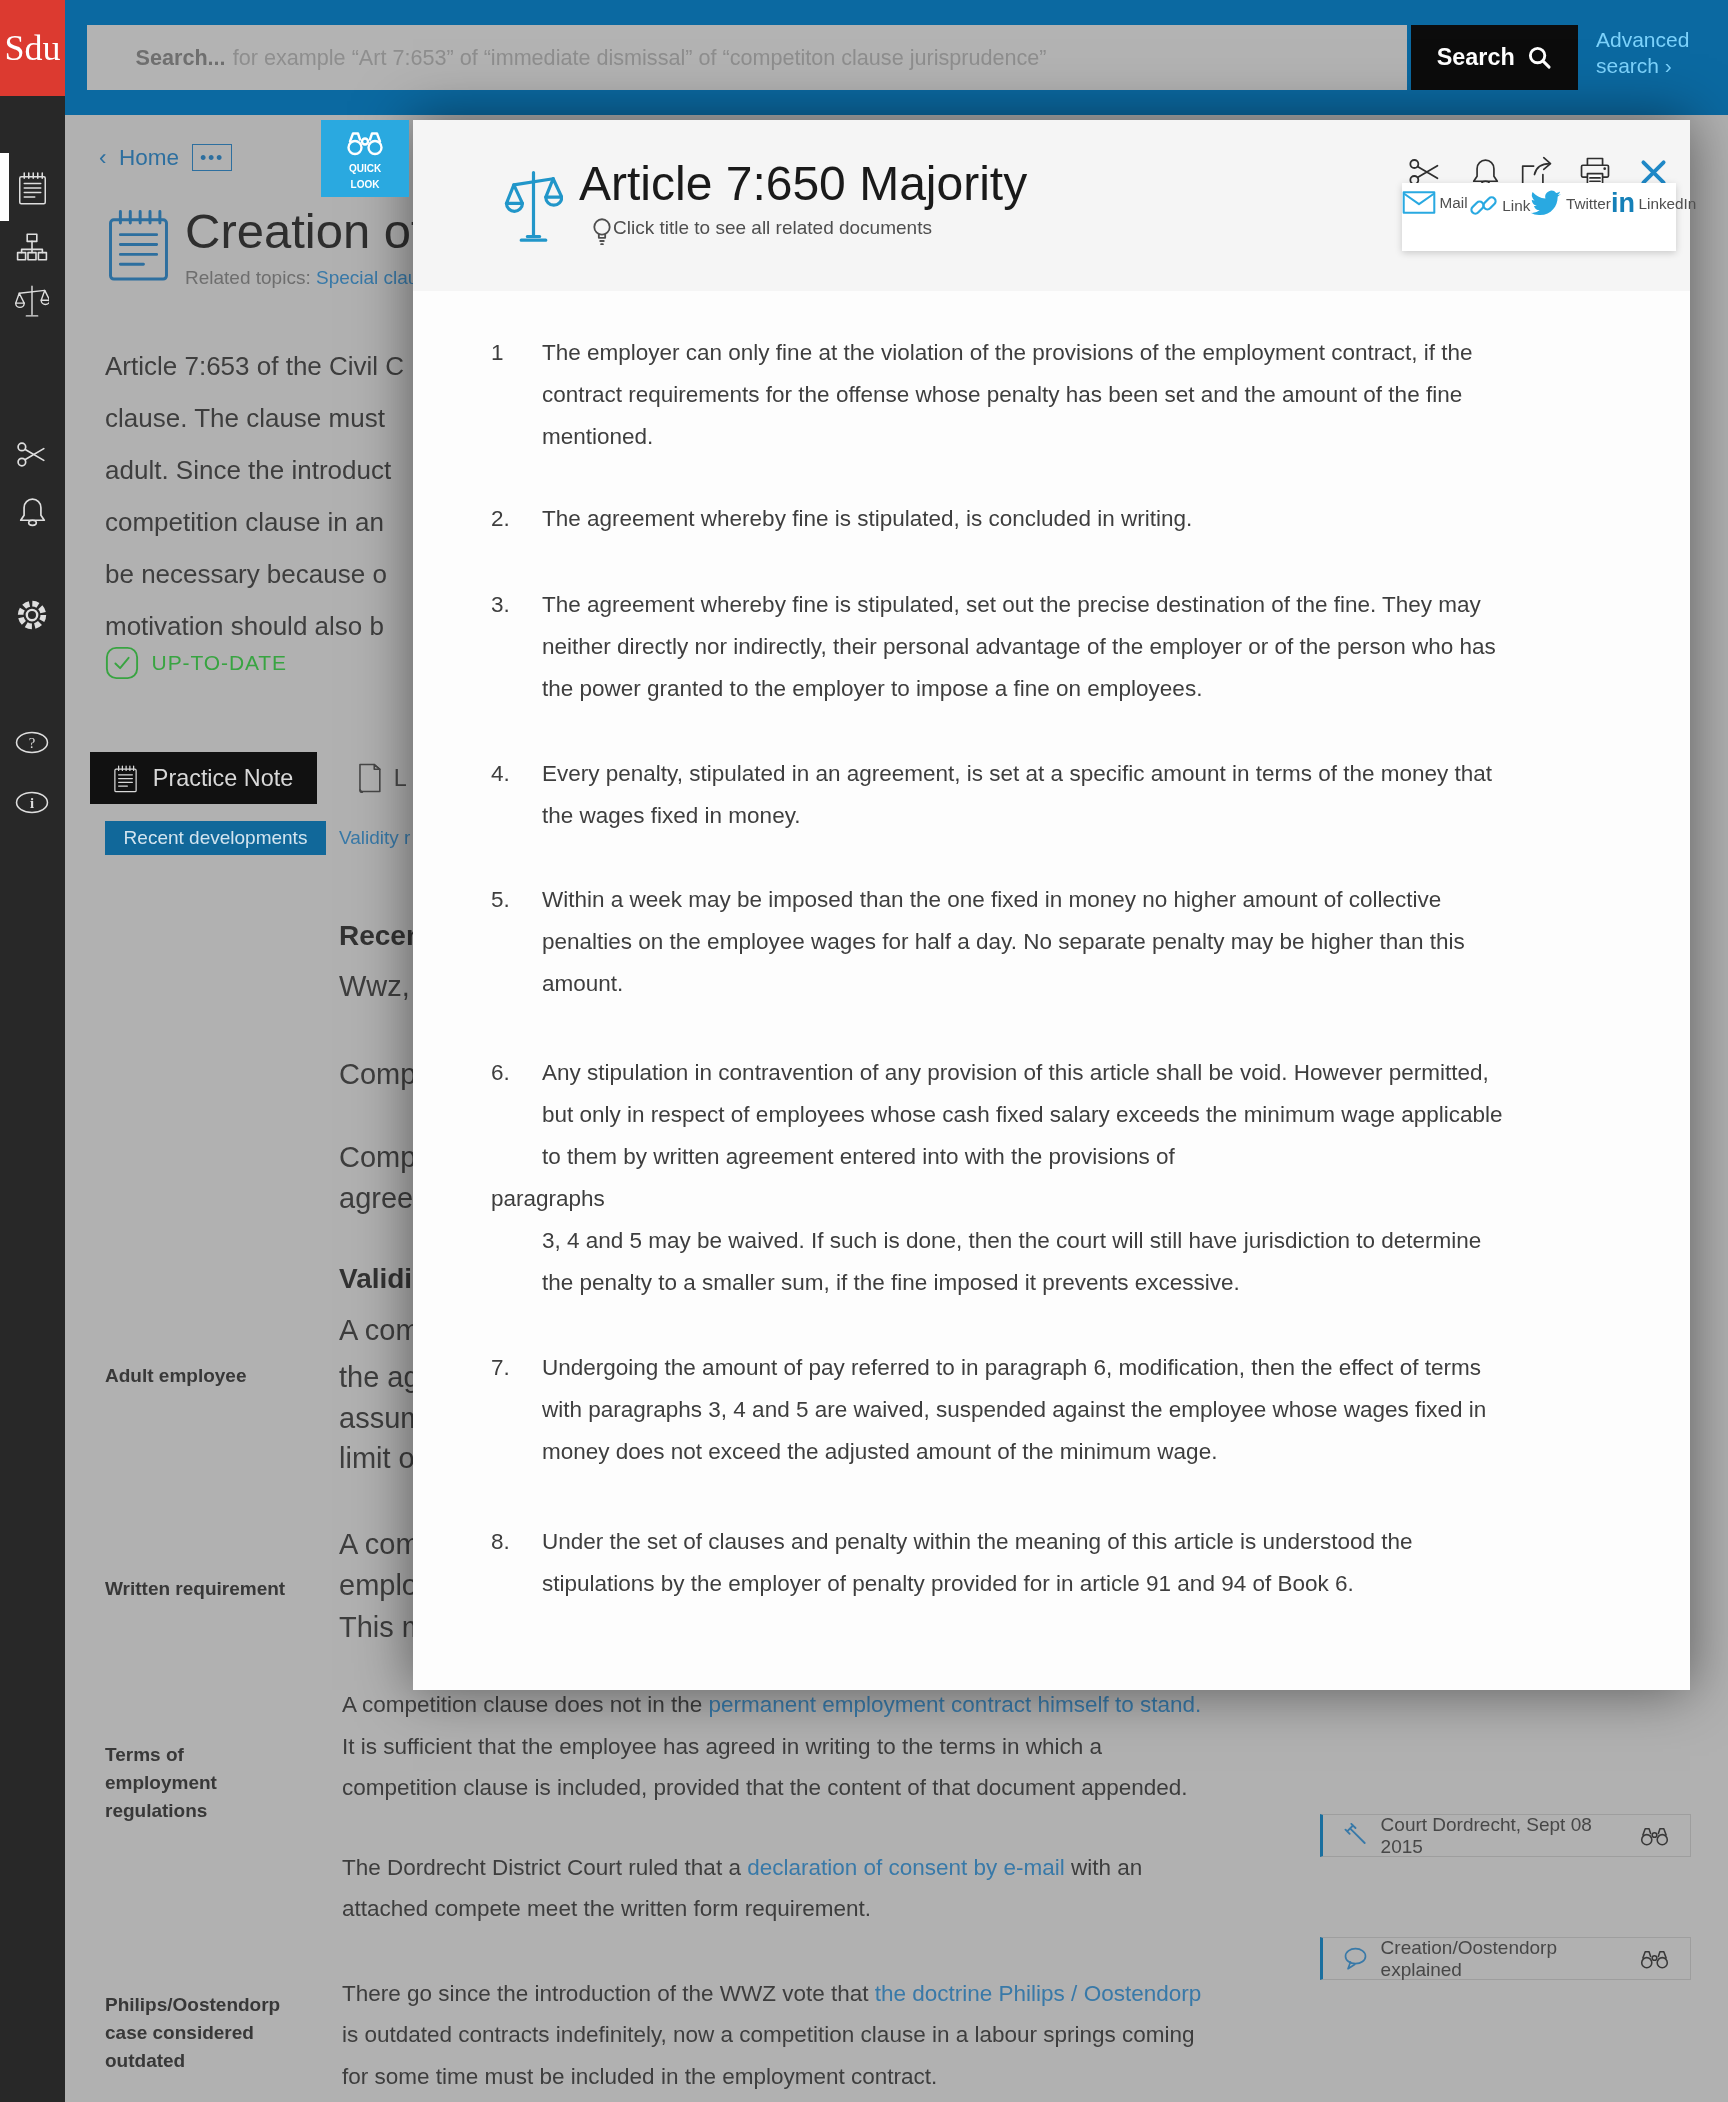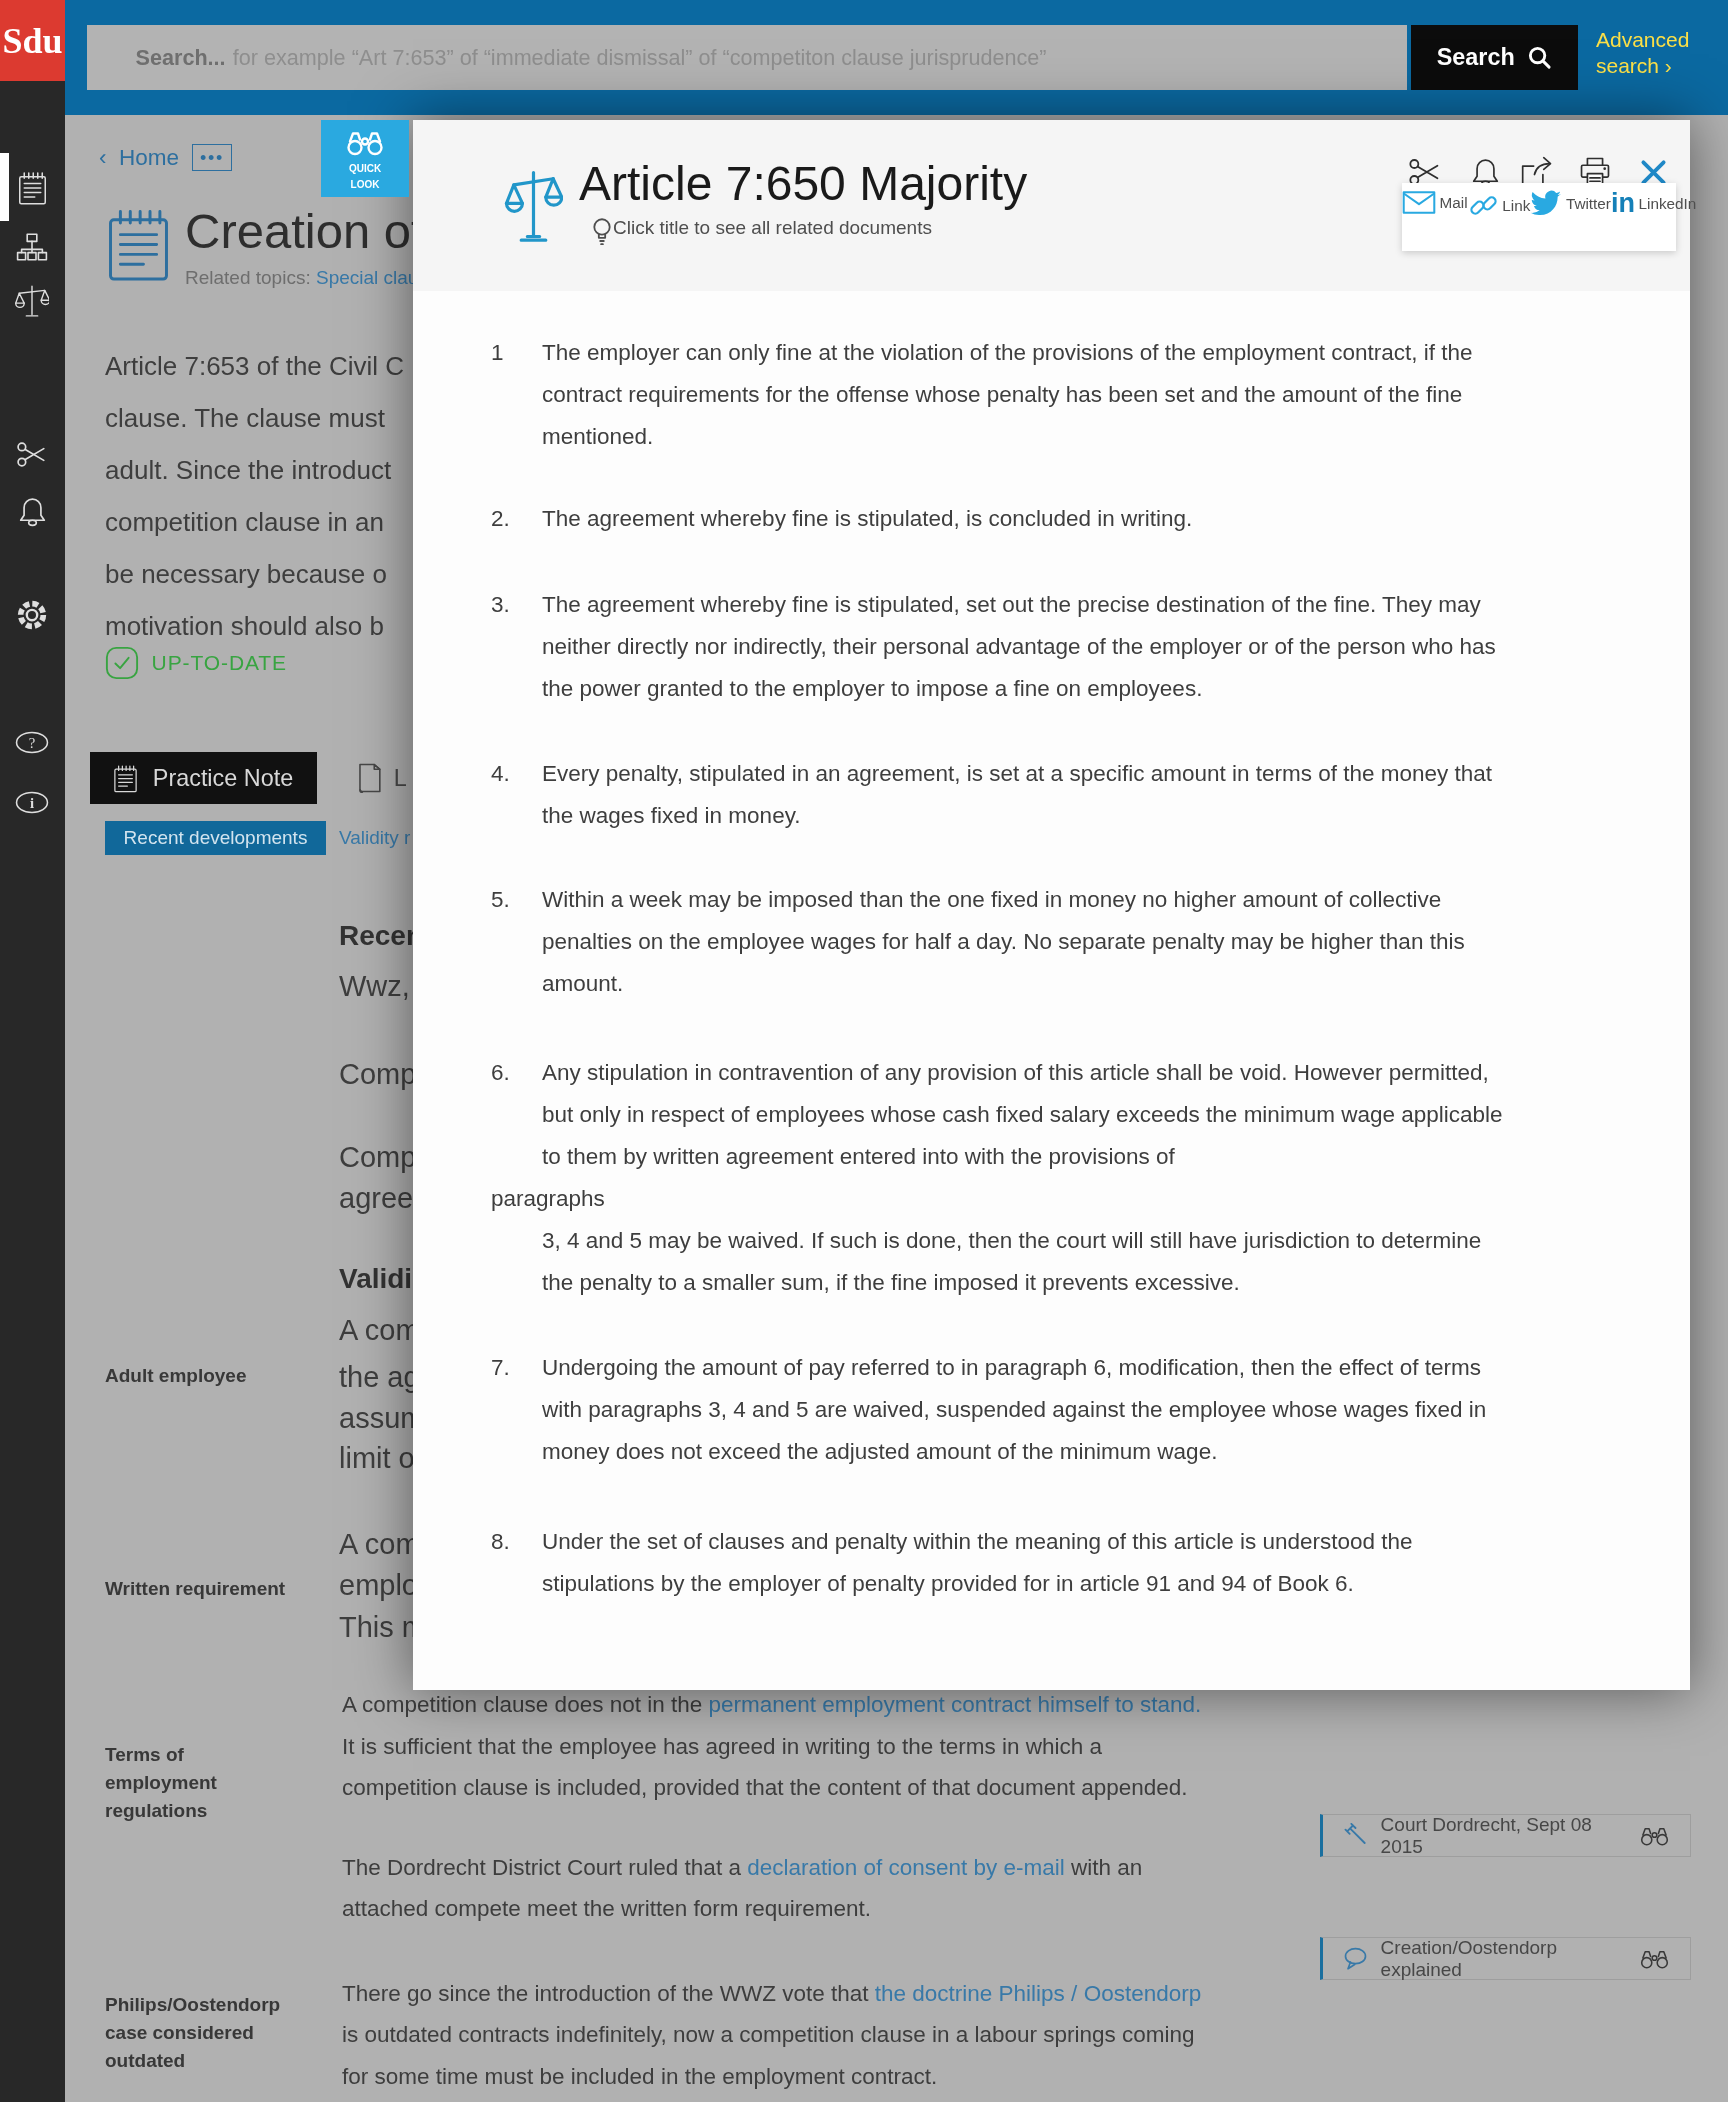--- a/index.html
+++ b/index.html
@@ -3,33 +3,33 @@
 <meta charset="utf-8">
 <style>
   html,body{margin:0;padding:0}
   body{width:1728px;height:2103px;position:relative;overflow:hidden;
        background:#b1b1b1;font-family:"Liberation Sans",sans-serif}
   .abs{position:absolute}
   svg{display:block}
   .oi{stroke:currentColor;fill:none;stroke-width:2;stroke-linecap:round;stroke-linejoin:round}
   
   #sidebar{left:0;top:0;width:65px;height:2103px;background:#282828;z-index:3}
-  #logo{left:0;top:0;width:65px;height:81px;background:#dc3a30;color:#fff;
-        font-family:"Liberation Serif",serif;font-weight:bold;font-size:36px;
+  #logo{left:0;top:0;width:65px;height:96px;background:#dc3a30;color:#fff;
+        font-family:"Liberation Serif",serif;font-weight:normal;font-size:36px;
         display:flex;align-items:center;justify-content:center}
   .sicon{left:15.3px;width:34px;height:34px;color:#dedede;display:flex;align-items:center;justify-content:center}
   #active-bar{left:0;top:153px;width:9px;height:68px;background:#fff}
   
   #header{left:65px;top:0;width:1663px;height:115px;background:#0b69a1}
   #searchbar{left:21.6px;top:25px;width:1320px;height:65px;background:#b3b3b3;border:none;
              display:flex;align-items:center;padding-left:49px;box-sizing:border-box;font-size:21.6px;color:#8e8e8e}
   #searchbar b{color:#6f6f6f;margin-right:7.2px}
   #search-btn{left:1346px;top:25px;width:167px;height:65px;background:#0c0c0c;color:#fff;
               display:flex;align-items:center;justify-content:center;gap:12.6px;font-size:23.4px;font-weight:bold;cursor:pointer}
-  #adv{left:1531px;top:27px;color:#fde047;font-size:21px;line-height:26px;cursor:pointer}
+  #adv{left:1531px;top:27px;color:#7dd3fc;font-size:21px;line-height:26px;cursor:pointer}
   #crumb{left:99px;top:144px;font-size:22.5px;color:#2d6f9f;display:flex;align-items:center;gap:12.6px}
   #crumb .dots{border:1.8px solid #2d6f9f;padding:0 7.2px;height:25px;display:flex;align-items:center;
                font-size:18px;letter-spacing:1.8px;line-height:1}
   #page-icon{left:105px;top:205px;color:#2d6f9f}
   #page-title{left:185px;top:203px;width:229px;overflow:hidden;white-space:nowrap;
               font-size:49px;color:#2e2e2e}
   #related{left:185px;top:267px;width:229px;overflow:hidden;white-space:nowrap;font-size:19px;color:#6e6e6e}
   #intro{left:105px;top:340px;width:308px;height:320px;overflow:hidden;font-size:26px;color:#3e3e3e}
   #intro div{white-space:nowrap;height:52px;line-height:52px}
   #uptodate{left:105px;top:646px;display:flex;align-items:center;gap:12.6px;color:#38a441}

